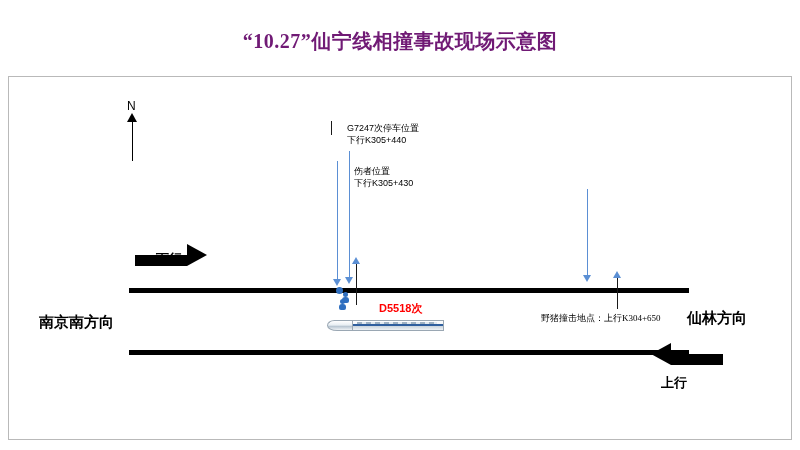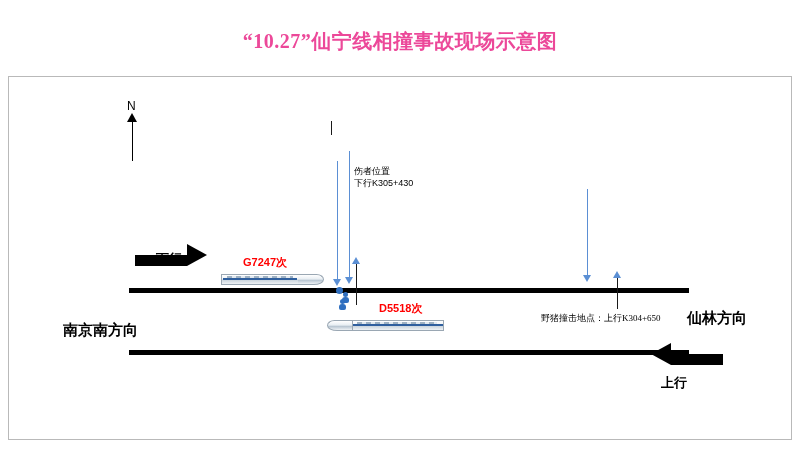--- a/index.html
+++ b/index.html
@@ -16,21 +16,21 @@
   }
   #page-title {
     position: absolute;
     top: 28px;
     left: 0;
     width: 800px;
     text-align: center;
     font-family: "Liberation Serif", serif;
     font-weight: bold;
     font-size: 20px;
-    color: #ec4899;
+    color: #701a75;
     letter-spacing: 0.5px;
   }
   #diagram-frame {
     position: absolute;
     left: 8px;
     top: 76px;
     width: 784px;
     height: 364px;
     border: 1px solid #b9b9b9;
     box-sizing: border-box;
@@ -78,21 +78,21 @@
   }
   #label-downlink { left: 147px; top: 157px; margin-top: 16px; }
   #label-uplink  { left: 652px; top: 297px; }
 
   .side-label {
     position: absolute;
     font-size: 15px;
     font-weight: bold;
     color: #000000;
   }
-  #label-nanjing-south { left: 30px; top: 244px; margin-left: 24px; }
+  #label-nanjing-south { left: 30px; top: 236px; }
   #label-xianlin { left: 678px; top: 232px; }
 
   
   #compass {
     position: absolute;
     left: 112px;
     top: 22px;
     width: 24px;
     height: 62px;
   }
@@ -258,27 +258,20 @@
   <div id="arrow-up-shaft" class="block-arrow-left-shaft"></div>
   <div id="arrow-up-head" class="block-arrow-head"></div>
   <div id="label-uplink" class="dir-label">上行</div>
 
   <div id="label-nanjing-south" class="side-label">南京南方向</div>
   <div id="label-xianlin" class="side-label">仙林方向</div>
 
   <div id="rail-upper-line" class="rail"></div>
   <div id="rail-lower-line" class="rail"></div>
 
-  <div id="train-g7247" class="train">
-    <div class="train-body" style="width:78px;"></div>
-    <div class="train-windows" style="left:6px; width:66px;"></div>
-    <div class="train-stripe" style="left:2px; width:74px;"></div>
-    <div class="train-nose-right" style="left:77px;"></div>
-    <div class="train-label" style="left:22px; top:-16px;">G7247次</div>
-  </div>
 
 
   <div id="train-d5518" class="train">
     <div class="train-nose-left" style="left:0px;"></div>
     <div class="train-body" style="left:25px; width:92px;"></div>
     <div class="train-windows" style="left:30px; width:80px;"></div>
     <div class="train-stripe" style="left:26px; width:90px;"></div>
     <div class="train-label" style="left:52px; top:-16px;">D5518次</div>
   </div>
 
@@ -290,20 +283,24 @@
   <div class="marker-person" style="left:330px; top:222px;">
     <div class="head"></div>
     <div class="body"></div>
   </div>
 
   <div class="leader leader-black" style="left:322px; top:44px; height:14px;"></div>
   <div class="leader leader-black" style="left:322px; top:58px; height:1px; width:0;"></div>
   <div class="leader" style="left:328px; top:84px; height:120px;"></div>
   <div class="leader-head" style="left:324px; top:202px;"></div>
 
+  <div id="ann-g7247-stop" class="ann">
+    <div>G7247次停车位置</div>
+    <div>下行K305+440</div>
+  </div>
   <div class="leader" style="left:340px; top:74px; height:128px;"></div>
   <div class="leader-head" style="left:336px; top:200px;"></div>
 
   <div id="ann-injured" class="ann">
     <div>伤者位置</div>
     <div>下行K305+430</div>
   </div>
 
   <div class="leader" style="left:578px; top:112px; height:88px;"></div>
   <div class="leader-head" style="left:574px; top:198px;"></div>

